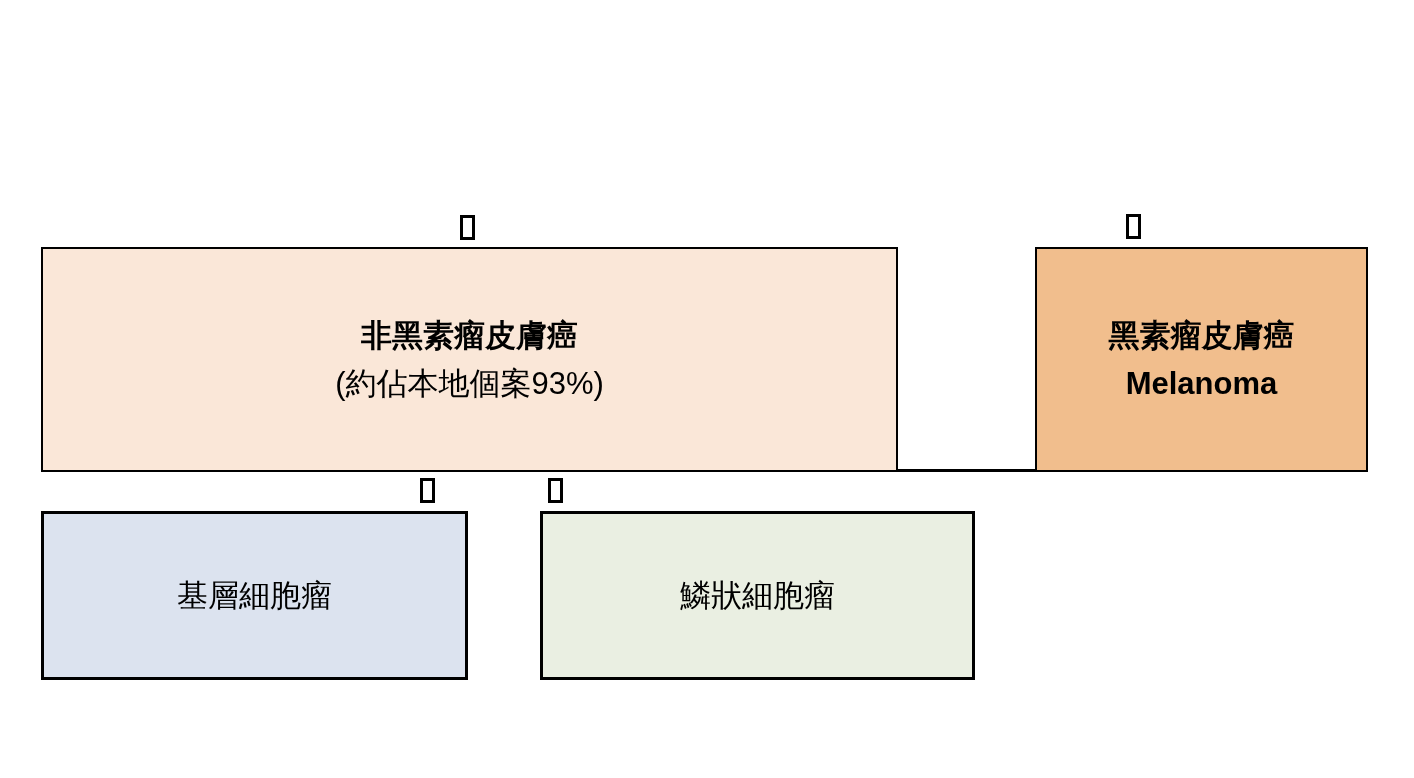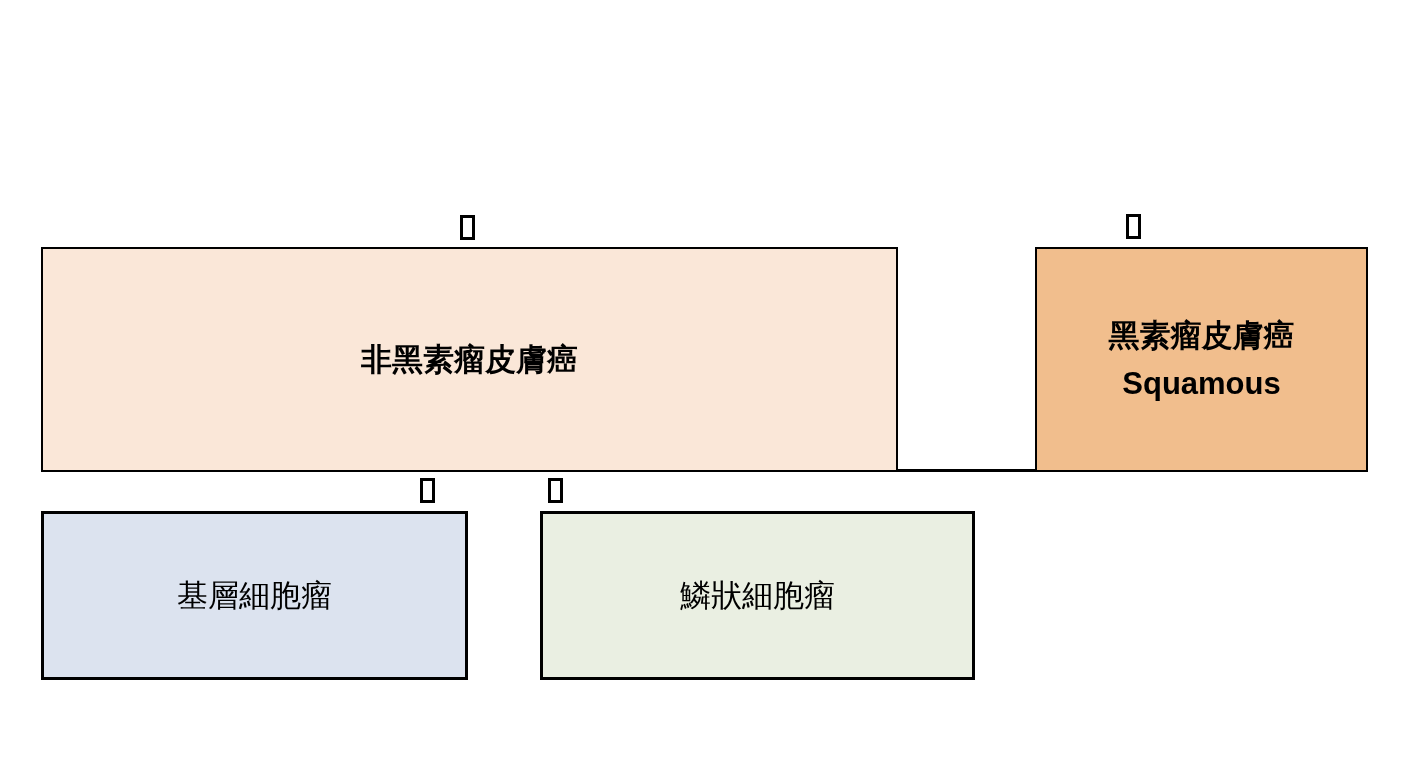--- a/index.html
+++ b/index.html
@@ -73,25 +73,26 @@
 <div class="canvas">
 
 
   <span class="tofu" id="tofu-root-left"></span>
   <span class="tofu" id="tofu-root-right"></span>
   <span class="tofu" id="tofu-nm-left"></span>
   <span class="tofu" id="tofu-nm-right"></span>
 
   <div class="node" id="box-nonmelanoma" style="background-color: rgb(250, 231, 216);">
     <p class="bold">非黑素瘤皮膚癌</p>
+    <p>(約佔本地個案93%)</p>
   </div>
 
   <div class="node" id="box-melanoma" style="background-color: rgb(241, 190, 141);">
     <p class="bold">黑素瘤皮膚癌</p>
-    <p class="bold">Squamous</p>
+    <p class="bold">Melanoma</p>
   </div>
 
   <div class="connector-line"></div>
 
   <div class="node" id="box-bcc" style="background-color: rgb(220, 227, 239);">
     <p>基層細胞瘤</p>
   </div>
 
   <div class="node" id="box-scc" style="background-color: rgb(234, 239, 226); gap: 8px;">
     <p>鱗狀細胞瘤</p>

